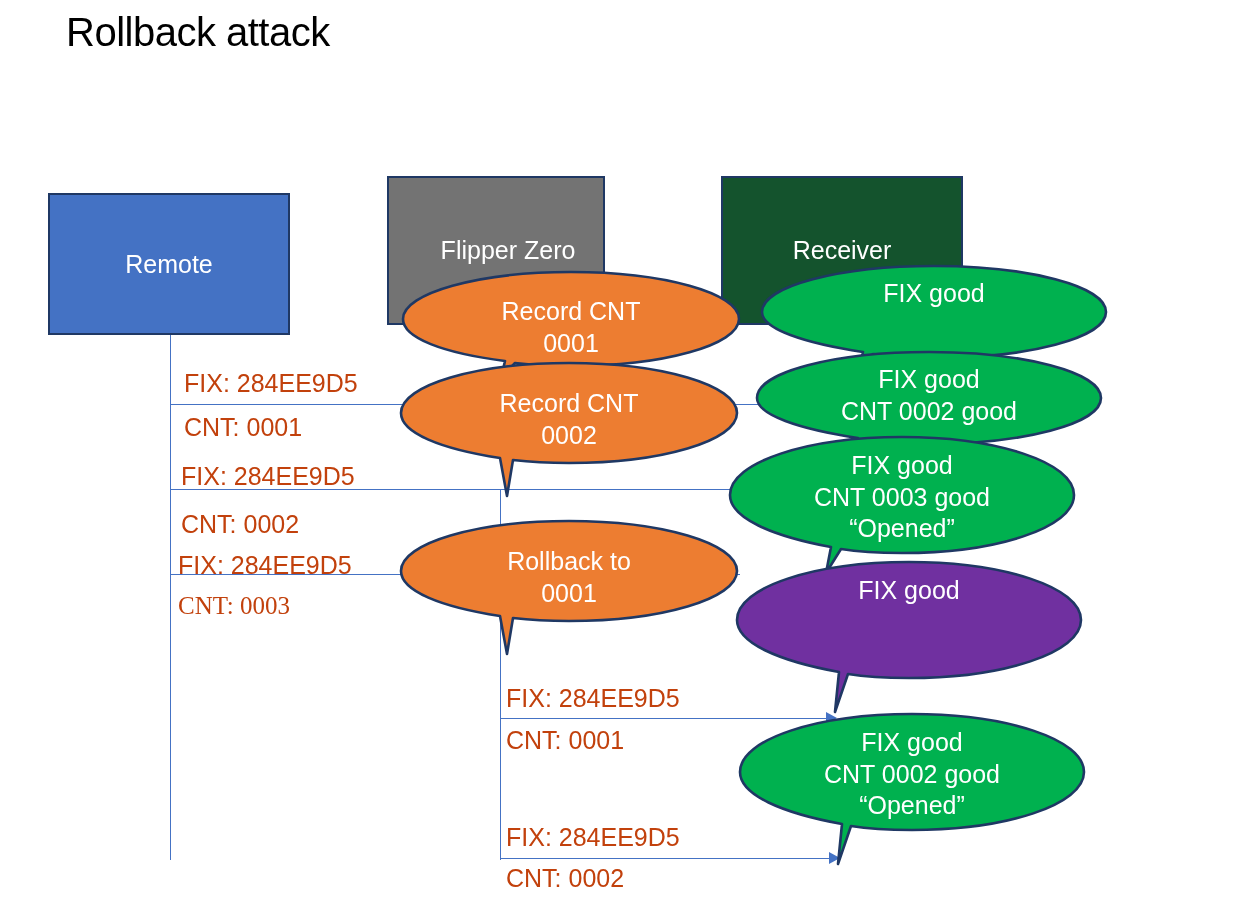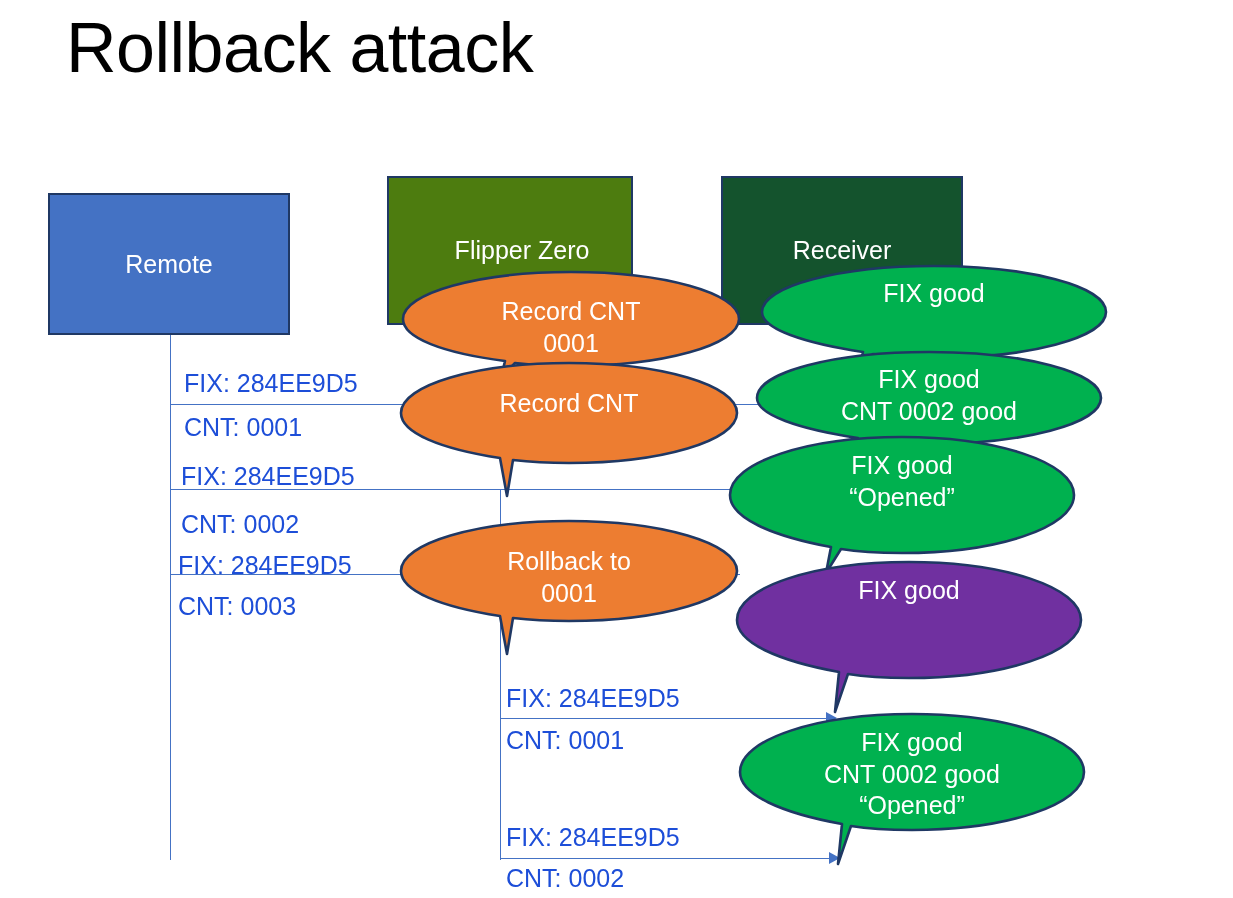--- a/index.html
+++ b/index.html
@@ -12,21 +12,21 @@
     width: 1233px;
     height: 898px;
     background: #ffffff;
     overflow: hidden;
     font-family: "Liberation Sans", sans-serif;
   }
   #title {
     position: absolute;
     left: 66px;
     top: 10px;
-    font-size: 70px;
+    font-size: 40px;
     font-weight: 300;
     color: #000000;
     letter-spacing: -0.5px;
     line-height: 1.1;
     white-space: nowrap;
   }
   .actor-box {
     position: absolute;
     border: 2.5px solid #1F3864;
     box-sizing: border-box;
@@ -51,21 +51,21 @@
   .arrowhead {
     position: absolute;
     width: 0; height: 0;
     border-top: 6px solid transparent;
     border-bottom: 6px solid transparent;
     border-left: 11px solid #4472C4;
   }
   .msg-text {
     position: absolute;
     font-size: 25px;
-    color: #1d4ed8;
+    color: #c2410c;
     white-space: nowrap;
     line-height: 1.22;
   }
   .bubble {
     position: absolute;
   }
   .bubble svg { display: block; overflow: visible; }
   .bubble-text {
     position: absolute;
     left: 0;
@@ -98,36 +98,36 @@
   <div class="msg-line" style="left:500px; top:718px; width:335px;"></div>
   <div class="arrowhead" style="left:826px; top:712px;"></div>
 
   <div class="msg-line" style="left:500px; top:858px; width:338px;"></div>
   <div class="arrowhead" style="left:829px; top:852px;"></div>
 
   <div class="actor-box" style="left:48px; top:193px; width:242px; height:142px; background:#4472C4;">
     <span class="actor-label">Remote</span>
   </div>
 
-  <div class="actor-box" style="left:387px; top:176px; width:246px; height:149px; background:#4d7c0f;padding-left:24px;">
+  <div class="actor-box" style="left:387px; top:176px; width:218px; height:149px; background:#737373;padding-left:24px;">
     <span class="actor-label">Flipper Zero</span>
   </div>
 
   <div class="actor-box" style="left:721px; top:176px; width:242px; height:149px; background:#14532d;">
     <span class="actor-label">Receiver</span>
   </div>
 
   <div class="msg-text" style="left:184px; top:368px;">FIX: 284EE9D5</div>
   <div class="msg-text" style="left:184px; top:412px;">CNT: 0001</div>
 
   <div class="msg-text" style="left:181px; top:461px;">FIX: 284EE9D5</div>
   <div class="msg-text" style="left:181px; top:509px;">CNT: 0002</div>
 
   <div class="msg-text" style="left:178px; top:550px;">FIX: 284EE9D5</div>
-  <div class="msg-text" style="left:178px; top:591px;">CNT: 0003</div>
+  <div class="msg-text" style="left:178px; top:591px;font-family:Liberation Serif, serif;">CNT: 0003</div>
 
   <div class="msg-text" style="left:506px; top:683px;">FIX: 284EE9D5</div>
   <div class="msg-text" style="left:506px; top:725px;">CNT: 0001</div>
 
   <div class="msg-text" style="left:506px; top:822px;">FIX: 284EE9D5</div>
   <div class="msg-text" style="left:506px; top:863px;">CNT: 0002</div>
 
   <div class="bubble" style="left:401px; top:270px; width:340px; height:110px; z-index:5;">
     <svg width="340" height="110" viewBox="0 0 340 110">
       <path d="M 170 2 C 262 2 338 23 338 49 C 338 75 262 96 170 96
@@ -152,20 +152,21 @@
   </div>
 
   <div class="bubble" style="left:399px; top:361px; width:340px; height:145px; z-index:7;">
     <svg width="340" height="145" viewBox="0 0 340 145">
       <path d="M 170 2 C 262 2 338 24 338 52 C 338 80 262 102 170 102
                C 150 102 131 101 114 99 L 108 135 L 101 97
                C 42 88 2 72 2 52 C 2 24 78 2 170 2 Z" fill="#ED7D31" stroke="#1F3864" stroke-width="2.6" stroke-linejoin="round"></path>
     </svg>
     <div class="bubble-text" style="top:27px;">
       <span>Record CNT</span>
+      <span>0002</span>
     </div>
   </div>
 
   <div class="bubble" style="left:755px; top:350px; width:348px; height:110px; z-index:8;">
     <svg width="348" height="110" viewBox="0 0 348 110">
       <path d="M 174 2 C 268 2 346 22 346 48 C 346 74 268 94 174 94
                C 152 94 131 93 113 90 L 98 106 L 103 88
                C 44 79 2 65 2 48 C 2 22 80 2 174 2 Z" fill="#00B14F" stroke="#1F3864" stroke-width="2.6" stroke-linejoin="round"></path>
     </svg>
     <div class="bubble-text" style="top:14px;">
@@ -175,20 +176,21 @@
   </div>
 
   <div class="bubble" style="left:728px; top:435px; width:348px; height:160px; z-index:9;">
     <svg width="348" height="160" viewBox="0 0 348 160">
       <path d="M 174 2 C 268 2 346 27 346 60 C 346 93 268 118 174 118
                C 152 118 131 117 113 114 L 98 138 L 103 112
                C 44 101 2 83 2 60 C 2 27 80 2 174 2 Z" fill="#00B14F" stroke="#1F3864" stroke-width="2.6" stroke-linejoin="round"></path>
     </svg>
     <div class="bubble-text" style="top:15px;">
       <span>FIX good</span>
+      <span>CNT 0003 good</span>
       <span>“Opened”</span>
     </div>
   </div>
 
   <div class="bubble" style="left:399px; top:519px; width:340px; height:145px; z-index:10;">
     <svg width="340" height="145" viewBox="0 0 340 145">
       <path d="M 170 2 C 262 2 338 24 338 52 C 338 80 262 102 170 102
                C 150 102 131 101 114 99 L 108 135 L 101 97
                C 42 88 2 72 2 52 C 2 24 78 2 170 2 Z" fill="#ED7D31" stroke="#1F3864" stroke-width="2.6" stroke-linejoin="round"></path>
     </svg>

